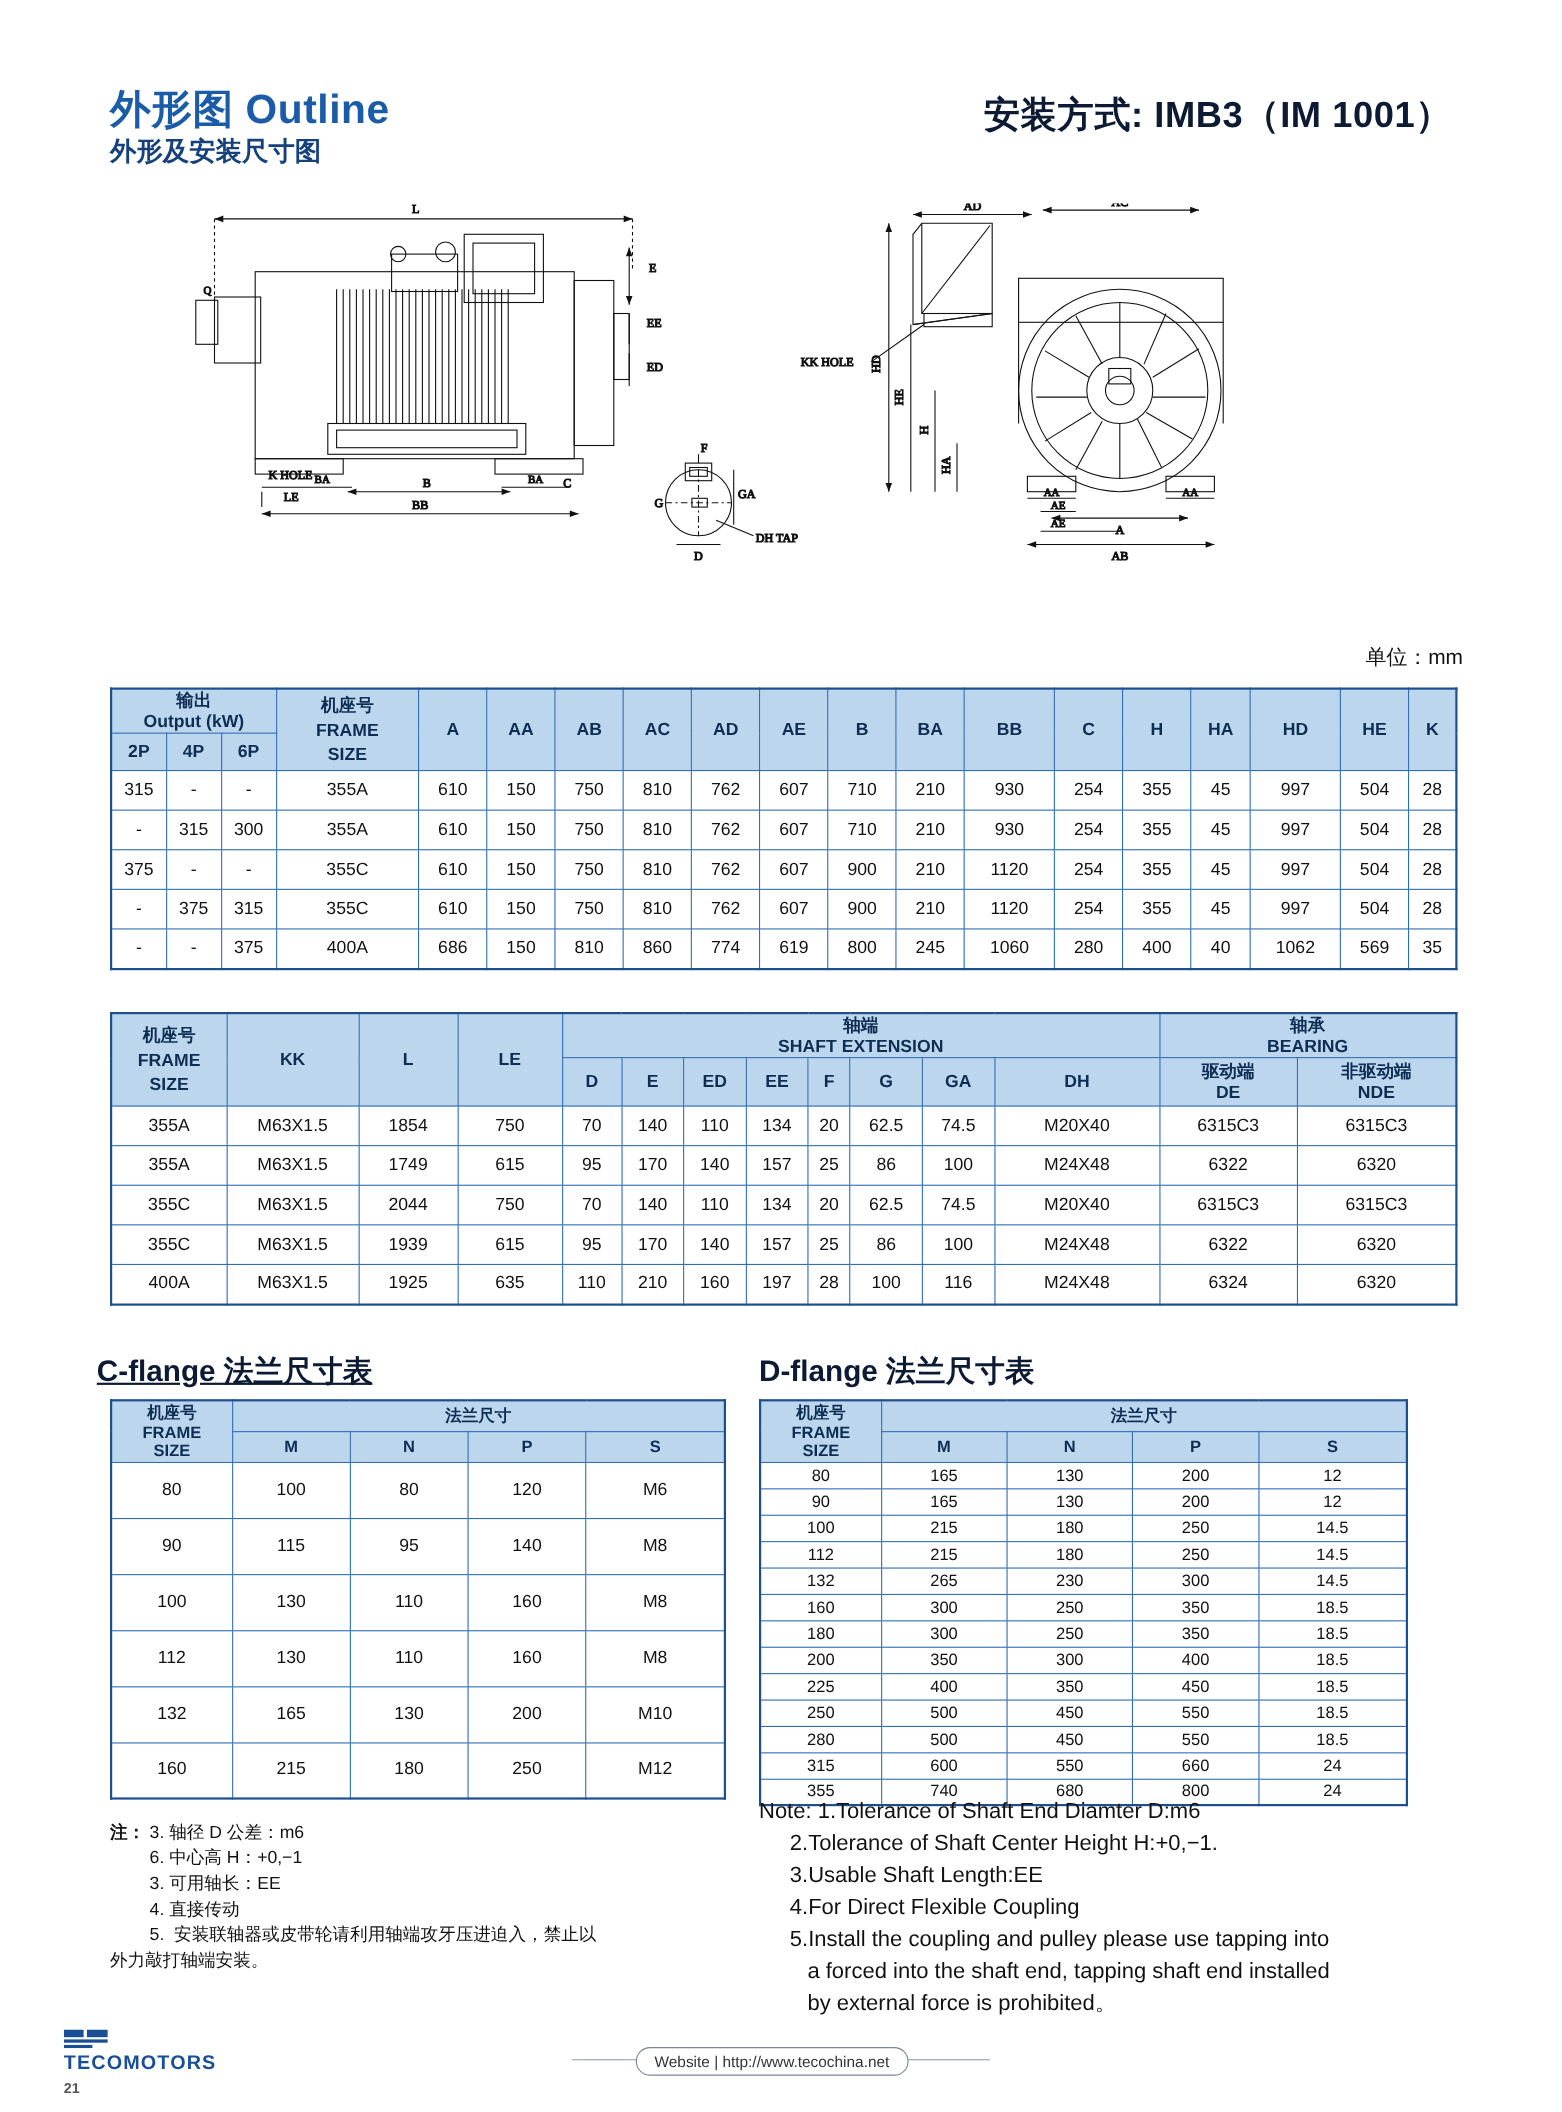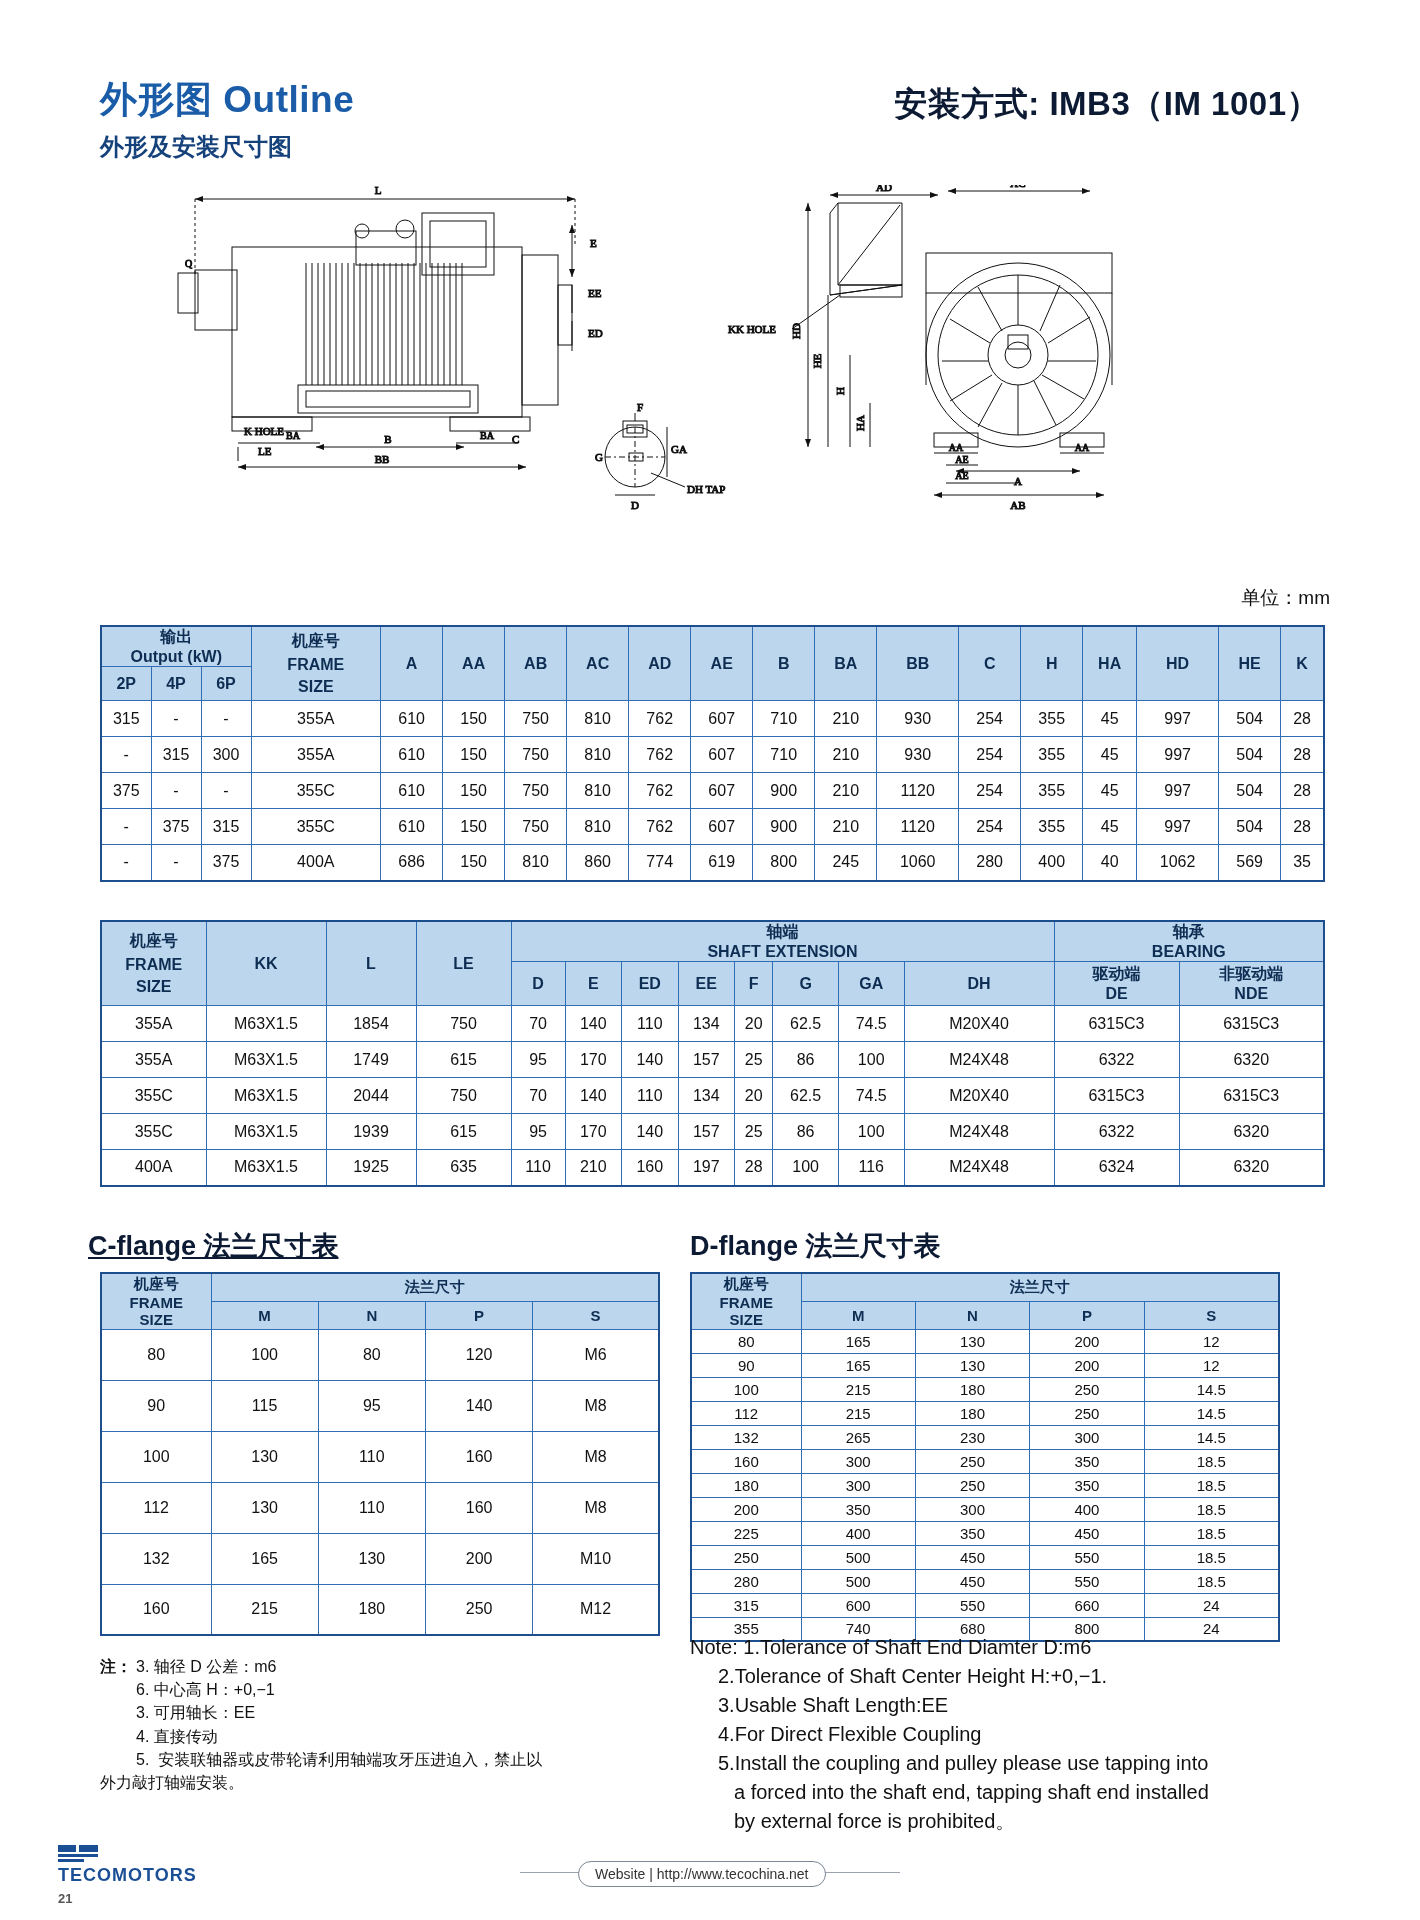--- a/index.html
+++ b/index.html
@@ -17,21 +17,21 @@
   
   .header {
     position: absolute; left: 100px; top: 80px; width: 1230px;
   }
   .title-left { position:absolute; left:0; top:0; }
   .title-main {
     color: #1a5ca8; font-size: 37px; font-weight: bold; letter-spacing: 0.5px;
     line-height: 1.1;
   }
   .title-sub {
-    color: #16427c; font-size: 24px; font-weight: bold; margin-top: 10px;
+    color: #16427c; font-size: 24px; font-weight: bold; 
   }
   .title-right {
     position: absolute; right: 10px; top: 2px;
     font-size: 33px; font-weight: bold; color: #0c1a33;
     letter-spacing: 0.5px;
   }
 
   
   .drawing { position: absolute; left: 120px; top: 185px; width: 1180px; height: 330px; }
   .drawing svg { display:block; }

